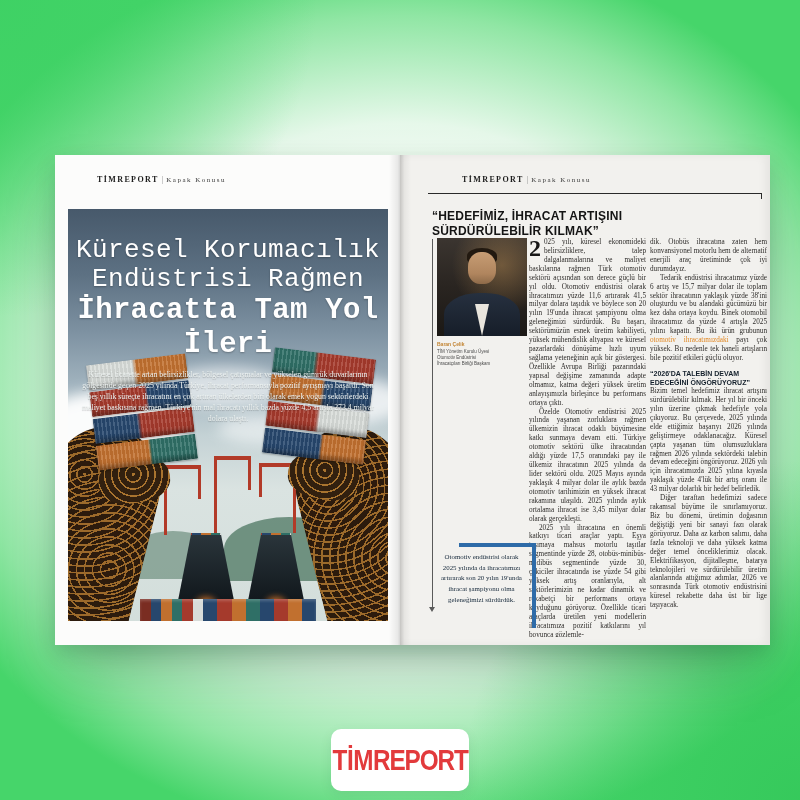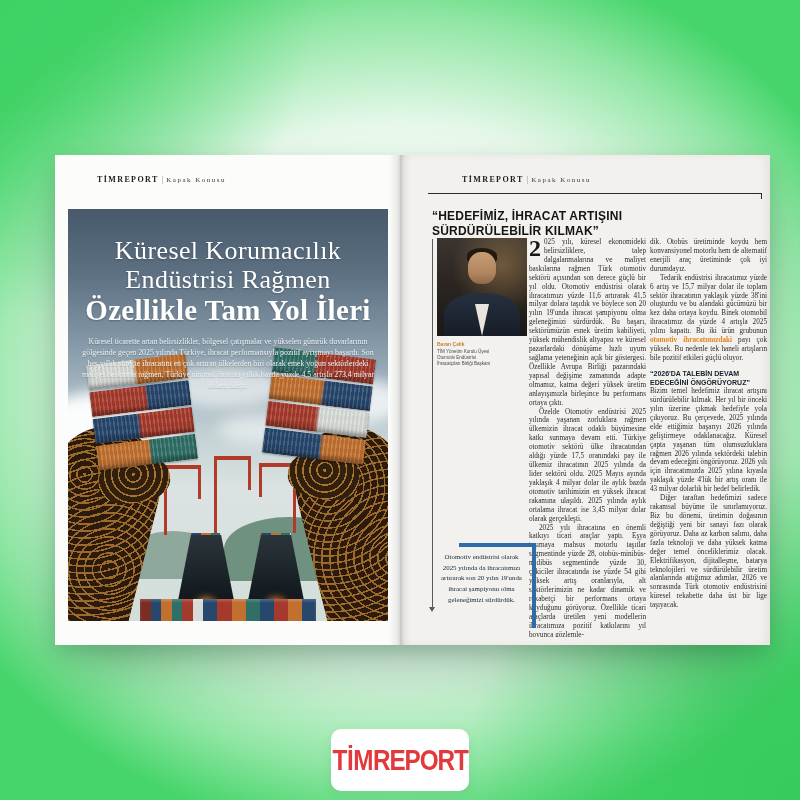--- a/index.html
+++ b/index.html
@@ -21,21 +21,21 @@
   
   .page-header{position:absolute;top:20px;font-family:"Liberation Serif",serif;font-size:8px;color:#1d1d1d;white-space:nowrap;margin-left:34px;}
   .page-left .page-header{left:8px;}
   .page-right .page-header{left:28px;}
   .ph-brand{font-weight:700;letter-spacing:1.4px;}
   .ph-div{color:#8a8a8a;margin:0 3px;font-weight:400;}
   .ph-section{font-size:7px;letter-spacing:1.5px;color:#3c3c3c;}
   
   .hero{position:absolute;left:13px;top:54px;width:320px;height:412px;overflow:hidden;
     background:linear-gradient(180deg,#47596b 0%,#5d7183 16%,#7e92a2 30%,#a2b4bf 43%,#c4d2d5 55%,#dae3e1 68%,#d3dedb 100%);}
-  .hero-title{position:relative;z-index:10;text-align:center;color:#fff;font-family:Liberation Serif, serif;text-shadow:0 1px 2px rgba(0,0,0,.28);margin-top:27px;}
+  .hero-title{position:relative;z-index:10;text-align:center;color:#fff;font-family:Liberation Mono, monospace;text-shadow:0 1px 2px rgba(0,0,0,.28);margin-top:27px;}
   .hero-t1{margin-top:13px;font-size:26px;line-height:1.12;font-weight:400;letter-spacing:.4px;}
   .hero-t2{font-size:26px;line-height:1.12;font-weight:400;letter-spacing:.4px;}
   .hero-t3{font-size:29px;line-height:1.15;font-weight:700;letter-spacing:.3px;}
   .hero-intro{position:relative;z-index:10;width:298px;margin:8px auto 0;text-align:center;
     font-family:"Liberation Serif",serif;font-size:7.8px;line-height:1.42;color:#eef3f2;text-shadow:0 1px 1px rgba(0,0,0,.25);}
   
   .cloud{position:absolute;background:#fff;border-radius:50%;filter:blur(7px);}
   .cloud-a{left:-34px;top:182px;width:150px;height:78px;opacity:.95;}
   .cloud-b{left:96px;top:158px;width:120px;height:40px;opacity:.6;}
   .cloud-c{right:-18px;top:168px;width:130px;height:48px;opacity:.75;}
@@ -111,21 +111,21 @@
   .caption-inner{width:184px;transform:scale(.5);transform-origin:0 0;font-family:"Liberation Sans",sans-serif;}
   .caption-name{font-size:10px;font-weight:700;color:#c28433;line-height:1.4;}
   .caption-line{font-size:9px;color:#4a4a4a;line-height:1.35;}
   .col{position:absolute;top:83px;width:117px;height:399px;overflow:hidden;
     font-family:"Liberation Serif",serif;font-size:7.2px;line-height:1.24;color:#2e2c2a;text-align:justify;}
   .col-1{left:129px;}
   .col-2{left:250px;}
   .col p{margin:0;}
   .col p.indent{text-indent:10px;}
   .dropcap{float:left;font-family:"Liberation Serif",serif;font-weight:700;font-size:24px;line-height:19px;margin:1px 3px 0 0;color:#161616;}
-  .hl{color:#e0851f;font-weight:700;}
+  .hl{color:#e0851f;font-weight:400;}
   .subhead{margin-top:6px !important;font-family:"Liberation Sans",sans-serif;font-weight:700;font-size:7px;line-height:1.3;color:#14202c;text-align:left;}
   .pullquote{position:absolute;left:37px;top:388px;width:99px;height:90px;}
   .pq-bracket{position:absolute;left:22px;right:0;top:0;bottom:5px;border-top:4.5px solid #2e6ba8;border-right:4.5px solid #2e6ba8;}
   .pq-text{position:absolute;left:0;right:10px;top:9px;margin:0;
     font-family:"Liberation Serif",serif;font-size:6.9px;line-height:1.55;color:#16293b;text-align:center;}
   
   .logo-card{position:absolute;left:331px;top:729px;width:138px;height:62px;background:#ffffff;border-radius:10px;
     display:flex;align-items:center;justify-content:center;box-shadow:0 4px 12px rgba(15,95,45,.10);}
   .logo-text{color:#e23a3c;font-size:27px;letter-spacing:-.5px;transform:scaleY(1.12) scaleX(.9);white-space:nowrap;}
   .logo-tim{font-weight:800;}
@@ -140,21 +140,21 @@
 
     <div class="page page-left">
       <div class="page-header">
         <span class="ph-brand">TİMREPORT</span><span class="ph-div">|</span><span class="ph-section">Kapak Konusu</span>
       </div>
 
       <div class="hero">
         <div class="hero-title">
           <div class="hero-t1">Küresel Korumacılık</div>
           <div class="hero-t2">Endüstrisi Rağmen</div>
-          <div class="hero-t3">Özellikle Tam Yol İleri</div>
+          <div class="hero-t3">İhracatta Tam Yol İleri</div>
         </div>
         <p class="hero-intro">Küresel ticarette artan belirsizlikler, bölgesel çatışmalar ve yükselen gümrük duvarlarının gölgesinde geçen 2025 yılında Türkiye, ihracat performansıyla pozitif ayrışmayı başardı. Son beş yıllık süreçte ihracatını en çok artıran ülkelerden biri olarak emek yoğun sektörlerdeki maliyet baskısına rağmen, Türkiye'nin mal ihracatı yıllık bazda yüzde 4,5 artışla 273,4 milyar dolara ulaştı.</p>
 
         <div class="cloud cloud-a"></div>
         <div class="cloud cloud-b"></div>
         <div class="cloud cloud-c"></div>
         <div class="cloud cloud-d"></div>
         <div class="hill hill-l"></div>
         <div class="hill hill-r"></div>
         <div class="crane crane-1"></div>
@@ -207,21 +207,21 @@
         </div>
       </div>
 
       <div class="col col-1">
         <p><span class="dropcap">2</span><span>025 yılı, küresel ekonomideki belirsizliklere, talep dalgalanmalarına ve maliyet baskılarına rağmen Türk otomotiv sektörü açısından son derece güçlü bir yıl oldu. Otomotiv endüstrisi olarak ihracatımızı yüzde 11,6 artırarak 41,5 milyar dolara taşıdık ve böylece son 20 yılın 19'unda ihracat şampiyonu olma geleneğimizi sürdürdük. Bu başarı, sektörümüzün esnek üretim kabiliyeti, yüksek mühendislik altyapısı ve küresel pazarlardaki dönüşüme hızlı uyum sağlama yeteneğinin açık bir göstergesi. Özellikle Avrupa Birliği pazarındaki yapısal değişime zamanında adapte olmamız, katma değeri yüksek üretim anlayışımızla birleşince bu performans ortaya çıktı.</span></p>
         <p class="indent">Özelde Otomotiv endüstrisi 2025 yılında yaşanan zorluklara rağmen ülkemizin ihracat odaklı büyümesine katkı sunmaya devam etti. Türkiye otomotiv sektörü ülke ihracatından aldığı yüzde 17,5 oranındaki pay ile ülkemiz ihracatının 2025 yılında da lider sektörü oldu. 2025 Mayıs ayında yaklaşık 4 milyar dolar ile aylık bazda otomotiv tarihimizin en yüksek ihracat rakamına ulaşıldı. 2025 yılında aylık ortalama ihracat ise 3,45 milyar dolar olarak gerçekleşti.</p>
         <p class="indent">2025 yılı ihracatına en önemli katkıyı ticari araçlar yaptı. Eşya taşımaya mahsus motorlu taşıtlar segmentinde yüzde 28, otobüs-minibüs-midibüs segmentinde yüzde 30, çekiciler ihracatında ise yüzde 54 gibi yüksek artış oranlarıyla, alt sektörlerimizin ne kadar dinamik ve rekabetçi bir performans ortaya koyduğunu görüyoruz. Özellikle ticari araçlarda üretilen yeni modellerin ihracatımıza pozitif katkılarını yıl boyunca gözlemle-</p>
       </div>
 
       <div class="col col-2">
-        <p>dik. Otobüs üretiminde koydu hem konvansiyonel motorlu hem de alternatif enerjili araç üretiminde çok iyi durumdayız.</p>
+        <p>dik. Otobüs ihracatına zaten hem konvansiyonel motorlu hem de alternatif enerjili araç üretiminde çok iyi durumdayız.</p>
         <p class="indent"><span>Tedarik endüstrisi ihracatımız yüzde 6 artış ve 15,7 milyar dolar ile toplam sektör ihracatının yaklaşık yüzde 38'ini oluşturdu ve bu alandaki gücümüzü bir kez daha ortaya koydu. Binek otomobil ihracatımız da yüzde 4 artışla 2025 yılını kapattı. Bu iki ürün grubunun </span><span class="hl">otomotiv ihracatımızdaki</span><span> payı çok yüksek. Bu nedenle tek haneli artışların bile pozitif etkileri güçlü oluyor.</span></p>
         <p class="subhead">“2026'DA TALEBİN DEVAM EDECEĞİNİ ÖNGÖRÜYORUZ”</p>
         <p>Bizim temel hedefimiz ihracat artışını sürdürülebilir kılmak. Her yıl bir önceki yılın üzerine çıkmak hedefiyle yola çıkıyoruz. Bu çerçevede, 2025 yılında elde ettiğimiz başarıyı 2026 yılında geliştirmeye odaklanacağız. Küresel çapta yaşanan tüm olumsuzluklara rağmen 2026 yılında sektördeki talebin devam edeceğini öngörüyoruz. 2026 yılı için ihracatımızda 2025 yılına kıyasla yaklaşık yüzde 4'lük bir artış oranı ile 43 milyar dolarlık bir hedef belirledik.</p>
         <p class="indent">Diğer taraftan hedefimizi sadece rakamsal büyüme ile sınırlamıyoruz. Biz bu dönemi, üretimin doğasının değiştiği yeni bir sanayi fazı olarak görüyoruz. Daha az karbon salımı, daha fazla teknoloji ve daha yüksek katma değer temel önceliklerimiz olacak. Elektrifikasyon, dijitalleşme, batarya teknolojileri ve sürdürülebilir üretim alanlarında attığımız adımlar, 2026 ve sonrasında Türk otomotiv endüstrisini küresel rekabette daha üst bir lige taşıyacak.</p>
       </div>
 
       <div class="pullquote">
         <div class="pq-bracket"></div>
         <p class="pq-text">Otomotiv endüstrisi olarak 2025 yılında da ihracatımızı artırarak son 20 yılın 19'unda ihracat şampiyonu olma geleneğimizi sürdürdük.</p>
       </div>

